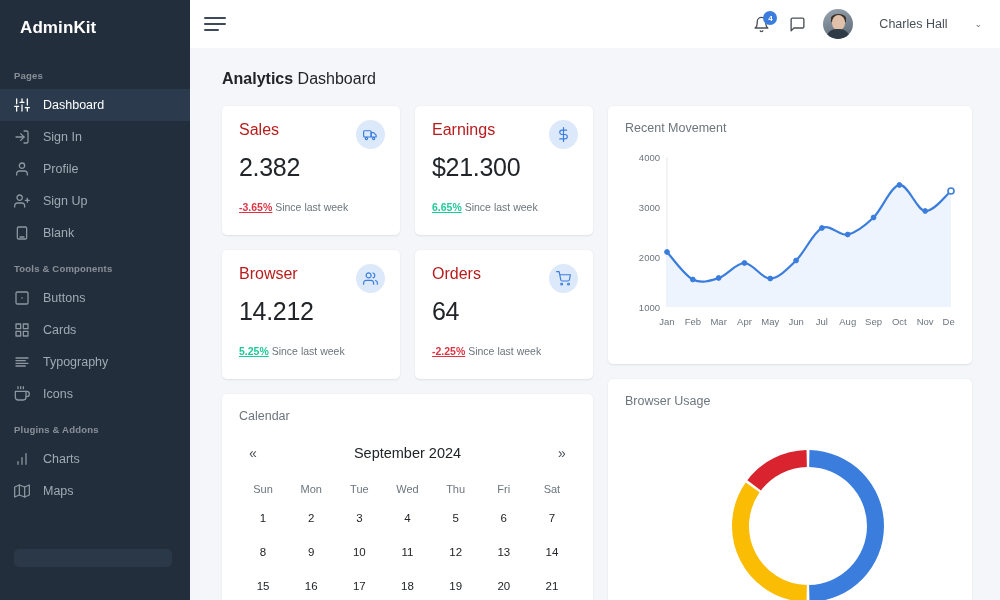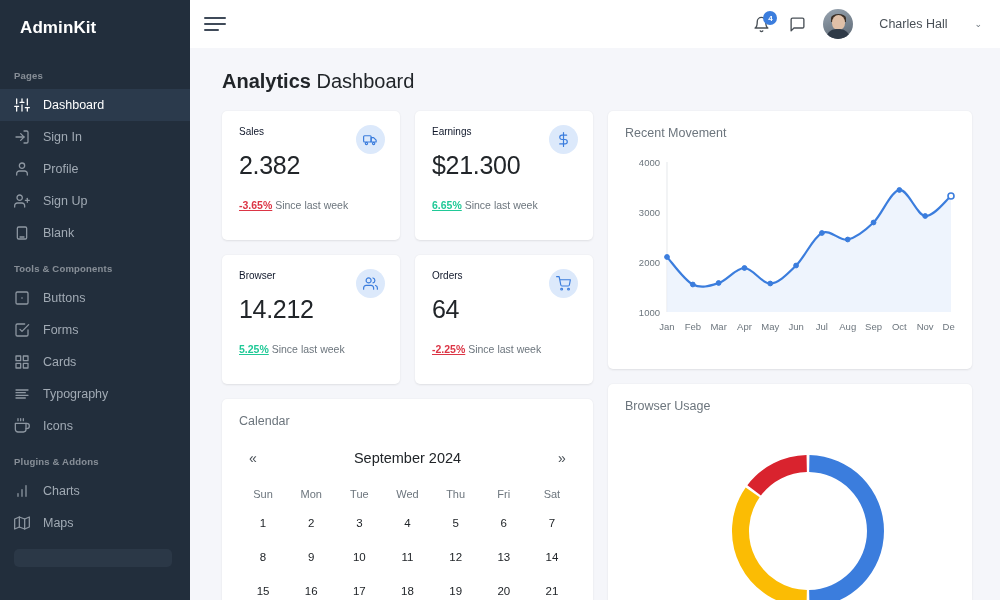--- a/index.html
+++ b/index.html
@@ -90,34 +90,34 @@
     position:absolute; left:50%; bottom:0;
     width:24px; height:10px; margin-left:-12px;
     border-radius:10px 10px 0 0;
     background:#2f3a47;
   }
   .user-name { font-size:12.5px; color:#495057; }
   .caret { font-size:9px; color:#6c757d; margin-left:1px; }
 
   
   .content { flex:1; padding:22px 32px 0 32px; overflow:hidden; }
-  .page-title { font-size:20px; margin-bottom:18px; color:#212529; font-weight:normal; }
+  .page-title { font-size:16px; margin-bottom:18px; color:#212529; font-weight:normal; }
   .page-title b { font-weight:bold; }
 
   .grid { display:flex; gap:15px; }
   .col-left { width:371px; flex:0 0 371px; }
   .col-right { flex:1; }
 
   .stats { display:flex; flex-wrap:wrap; gap:15px; }
   .card {
     background:#fff; border-radius:5px;
     box-shadow:0 .5px 2px rgba(0,0,0,.06), 0 1px 3px rgba(0,0,0,.04);
   }
   .stat-card { width:178px; height:129px; padding:15px 17px; position:relative; }
-  .stat-label { font-size:10px; color:#0f172a; }
+  .stat-label { font-size:16px; color:#b91c1c; }
   .stat-ico-wrap {
     position:absolute; top:14px; right:15px;
     width:29px; height:29px; border-radius:50%;
     background:#dce9fb;
     display:flex; align-items:center; justify-content:center;
   }
   .stat-value { font-size:25px; font-weight:normal; color:#212529; margin-top:14px; letter-spacing:-.3px; }
   .stat-foot { font-size:10.5px; color:#6c757d; margin-top:19px; }
   .stat-foot .pct { font-weight:bold;text-decoration:underline; }
   .up { color:#20c997; }
@@ -195,27 +195,20 @@
           </svg>
           <span>Blank</span>
         </div>
         <div class="nav-section">Tools &amp; Components</div>
         <div class="nav-item">
           <svg class="nav-ico" viewBox="0 0 24 24" fill="none" stroke="currentColor" stroke-width="1.9" stroke-linecap="round" stroke-linejoin="round">
             <rect x="3" y="3" width="18" height="18" rx="2"></rect>
             <circle cx="12" cy="12" r="1.2" fill="currentColor" stroke="none"></circle>
           </svg>
           <span>Buttons</span>
-        </div>
-        <div class="nav-item">
-          <svg class="nav-ico" viewBox="0 0 24 24" fill="none" stroke="currentColor" stroke-width="1.9" stroke-linecap="round" stroke-linejoin="round">
-            <polyline points="9 11 12 14 22 4"></polyline>
-            <path d="M21 12v7a2 2 0 0 1-2 2H5a2 2 0 0 1-2-2V5a2 2 0 0 1 2-2h11"></path>
-          </svg>
-          <span>Forms</span>
         </div>
         <div class="nav-item">
           <svg class="nav-ico" viewBox="0 0 24 24" fill="none" stroke="currentColor" stroke-width="1.9" stroke-linecap="round" stroke-linejoin="round">
             <rect x="3" y="3" width="7" height="7"></rect>
             <rect x="14" y="3" width="7" height="7"></rect>
             <rect x="14" y="14" width="7" height="7"></rect>
             <rect x="3" y="14" width="7" height="7"></rect>
           </svg>
           <span>Cards</span>
         </div>

